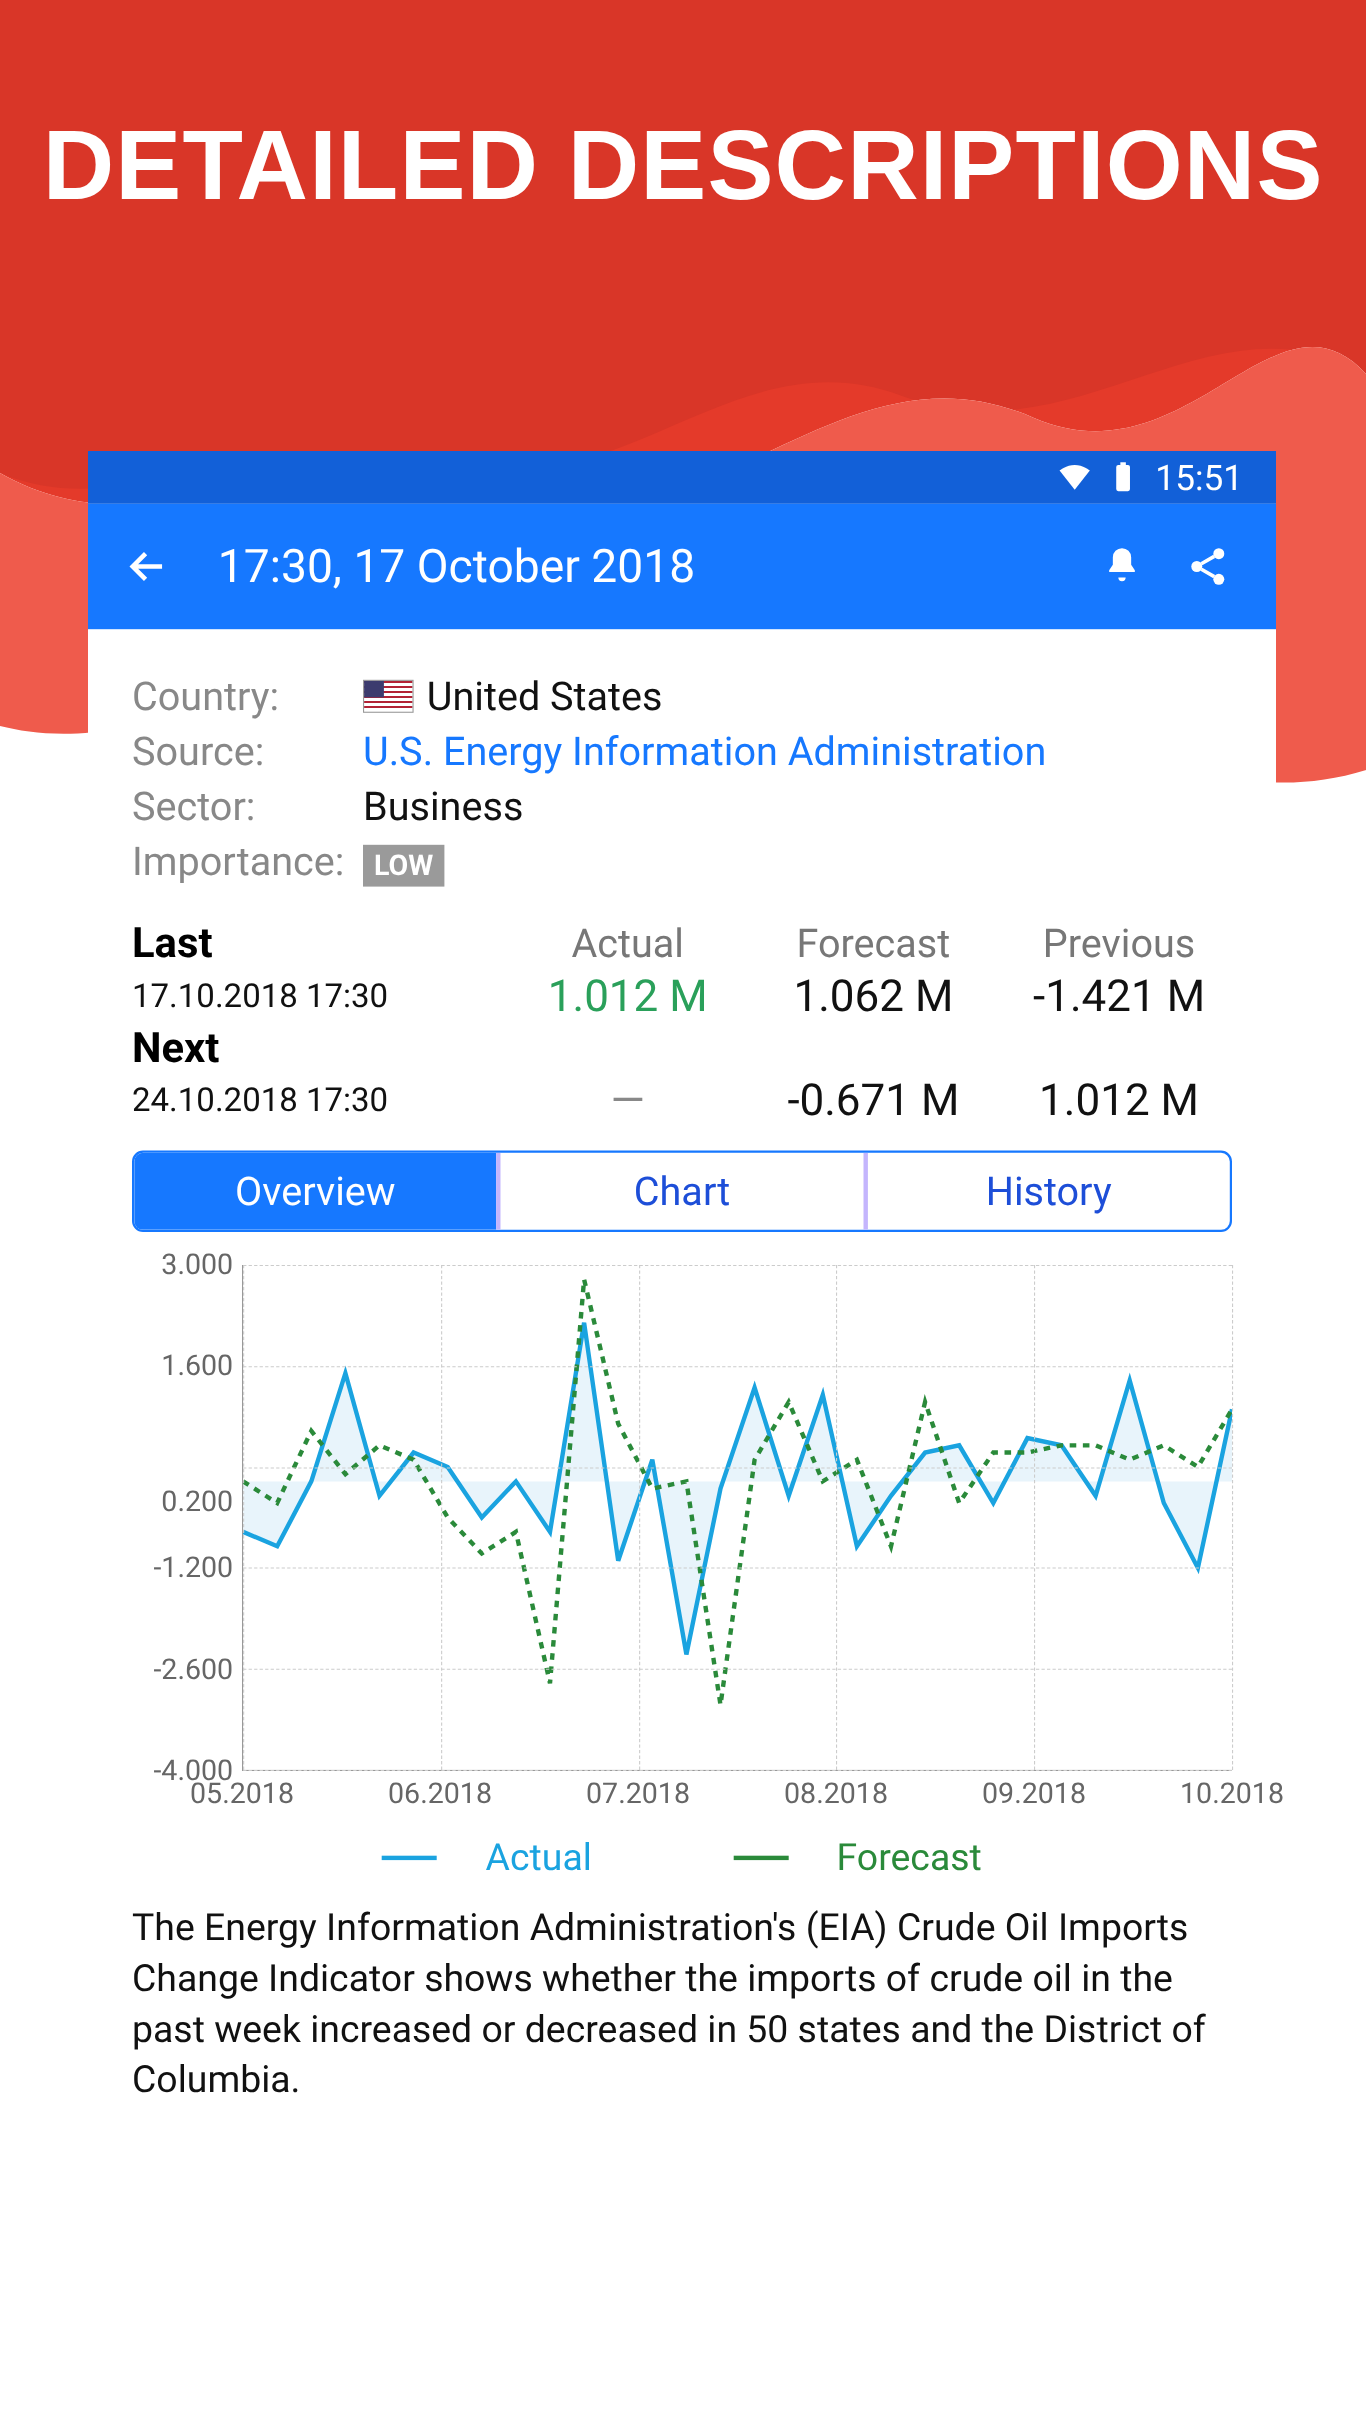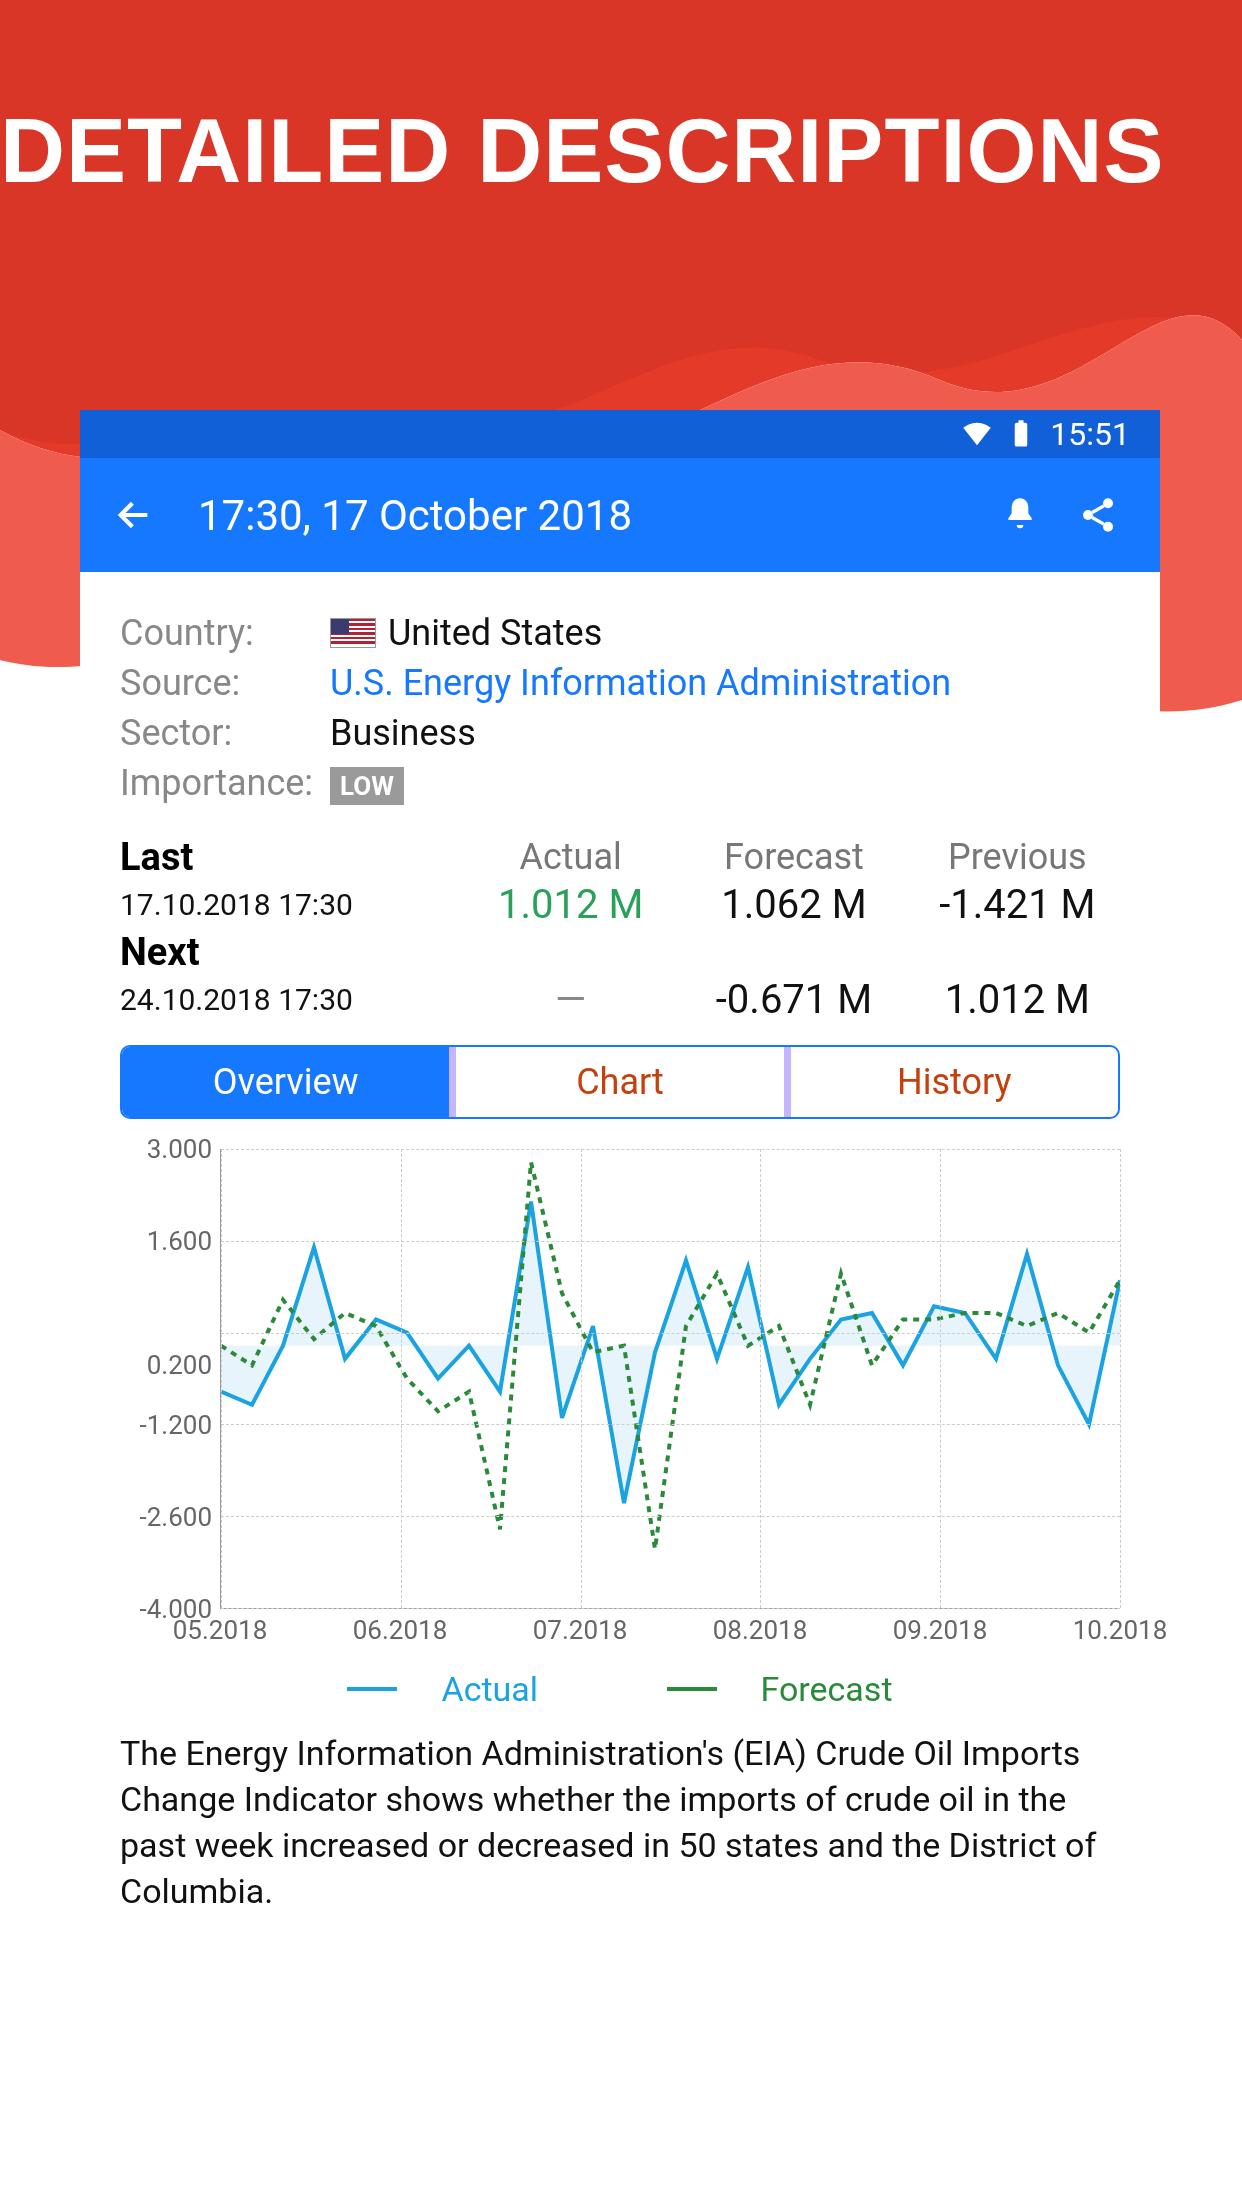--- a/index.html
+++ b/index.html
@@ -9,21 +9,21 @@
   .promo-bg {
     position: absolute;
     top: 0; left: 0; width: 1242px; height: 1000px;
     background: #e43a2a;
   }
   .promo-bg svg { position: absolute; top: 0; left: 0; }
 
   .promo-title {
     position: absolute;
     top: 100px; left: 0; width: 1242px;
-    text-align: left;
+    text-align: center;
     color: #ffffff;
     font-size: 90px;
     font-weight: 700;
     letter-spacing: 1px;
     line-height: 1.15;
     font-family: 'Arial Narrow', Arial, sans-serif;
     font-stretch: condensed;
   }
 
   .phone {
@@ -79,21 +79,21 @@
   .dt-row .c1 { width: 330px; }
   .dt-row .cx { flex:1; text-align:center; }
   .dt-head { color:#777; }
   .dt-head .c1 b { color:#000; font-weight:700; font-size:38px; }
   .dt-vals { color:#111; font-size:40px; }
   .dt-vals .green { color:#2aa05a; }
   .dt-vals .c1 { font-size:30px; color:#111; }
   .dash { color:#888; }
 
   .tabs { display:flex; border:2px solid #1678ff; border-radius:10px; overflow:hidden; margin-top: 4px; }
-  .tab { flex:1; text-align:center; font-size:36px; padding:14px 0; color:#c2410c; border-left:7px solid #c4b5fd; }
+  .tab { flex:1; text-align:center; font-size:36px; padding:14px 0; color:#1d4ed8; border-left:4px solid #c4b5fd; }
   .tab:first-child { border-left:none; }
   .tab.active { background:#1678ff; color:#fff; }
 
   .chart-wrap { position: relative; margin-top: 30px; height: 500px; }
   .chart-y { position:absolute; left:0; top:0; bottom:40px; width:100px; }
   .chart-y div { position:absolute; right:8px; font-size:26px; color:#666; transform: translateY(-50%); }
   .chart-plot { position:absolute; left:100px; right:0; top:0; bottom:40px; border-left:1px solid #999; border-bottom:1px solid #999; background:#fff; }
   .chart-plot .grid-h { position:absolute; left:0; right:0; border-top:1px dashed #ccc; }
   .chart-plot .grid-v { position:absolute; top:0; bottom:0; border-left:1px dashed #ccc; }
   .chart-x { position:absolute; left:100px; right:0; bottom:0; height:40px; }

